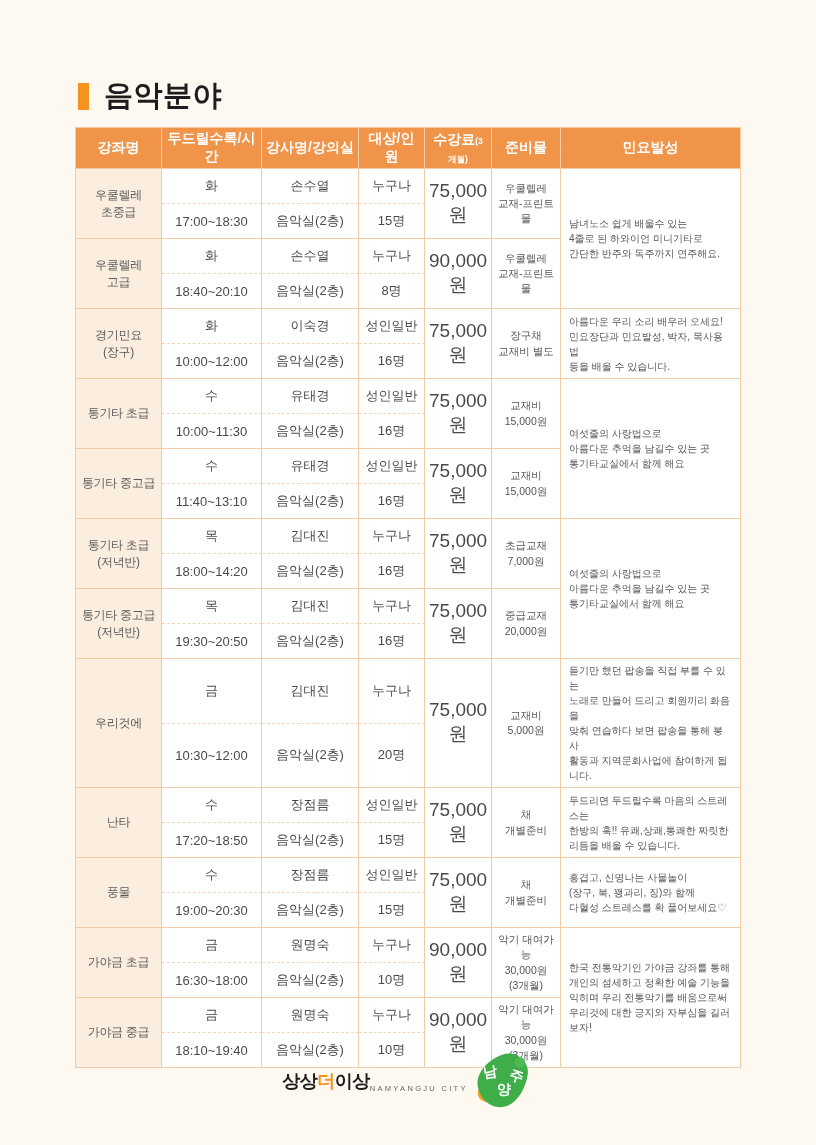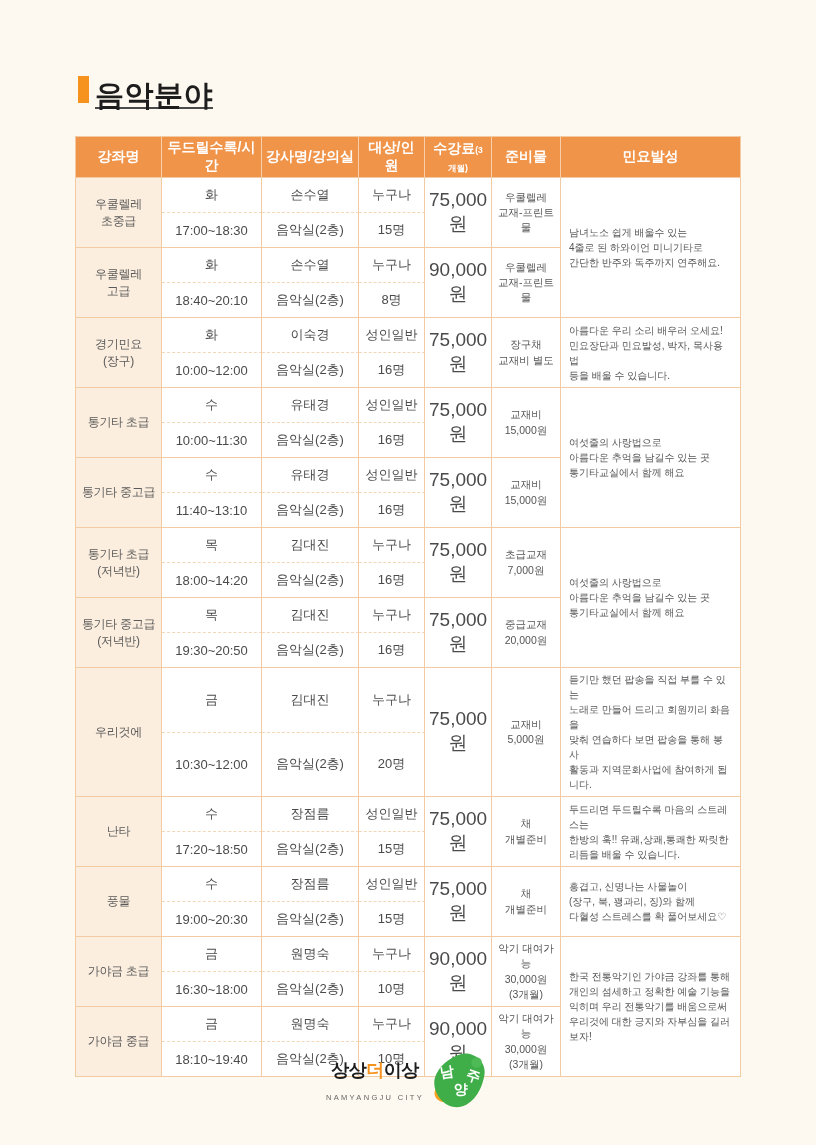--- a/index.html
+++ b/index.html
@@ -6,27 +6,27 @@
   body{
     width:816px;height:1145px;
     background:#FDF8F0;
     font-family:"Liberation Sans","DejaVu Sans",sans-serif;
     color:#4a4a4a;
     position:relative;
   }
   .page{position:relative;width:816px;height:1145px;overflow:hidden;}
 
   
-  .title-wrap{position:absolute;left:78px;top:76px;display:flex;gap:6px;text-decoration:underline;}
+  .title-wrap{position:absolute;left:78px;top:76px;display:flex;align-items:center;gap:15px;}
   .title-bar{width:11px;height:27px;background:#F6921E;}
   .title-text{font-size:29px;font-weight:900;color:#1d1d1d;letter-spacing:0.5px;}
 
   
   table.course-table{
-    position:absolute;left:75px;top:136px;width:665px;
+    position:absolute;left:75px;top:127px;width:665px;
     border-collapse:separate;border-spacing:0;
     border-top:1.5px solid #F2CBA2;border-left:1.5px solid #F2CBA2;
     table-layout:fixed;
   }
   .course-table th,.course-table td{
     border-right:1.5px solid #F2CBA2;
     border-bottom:1.5px solid #F2CBA2;
     text-align:center;vertical-align:middle;
     padding:2px 4px;box-sizing:border-box;
   }
@@ -48,21 +48,21 @@
   td.c-desc{
     font-size:10px;text-align:left;padding:4px 8px;
     white-space:pre-line;line-height:1.5;color:#555;
   }
 
   
   .footer-logo{
     position:absolute;left:50%;top:1052px;transform:translateX(-50%);
     display:flex;align-items:center;gap:4px;
   }
-  .brand-block{display:flex;flex-direction:column;align-items:center;}
+  .brand-block{display:flex;flex-direction:row;align-items:center;}
   .brand-line{font-size:18px;font-weight:900;color:#1d1d1d;letter-spacing:-0.5px;line-height:1;}
   .brand-accent{color:#F6921E;}
   .brand-sub{font-size:7.5px;color:#666;letter-spacing:2.3px;margin-top:14px;}
 </style>
 </head>
 <body>
 
 <div class="page">
 
   <div class="title-wrap">

